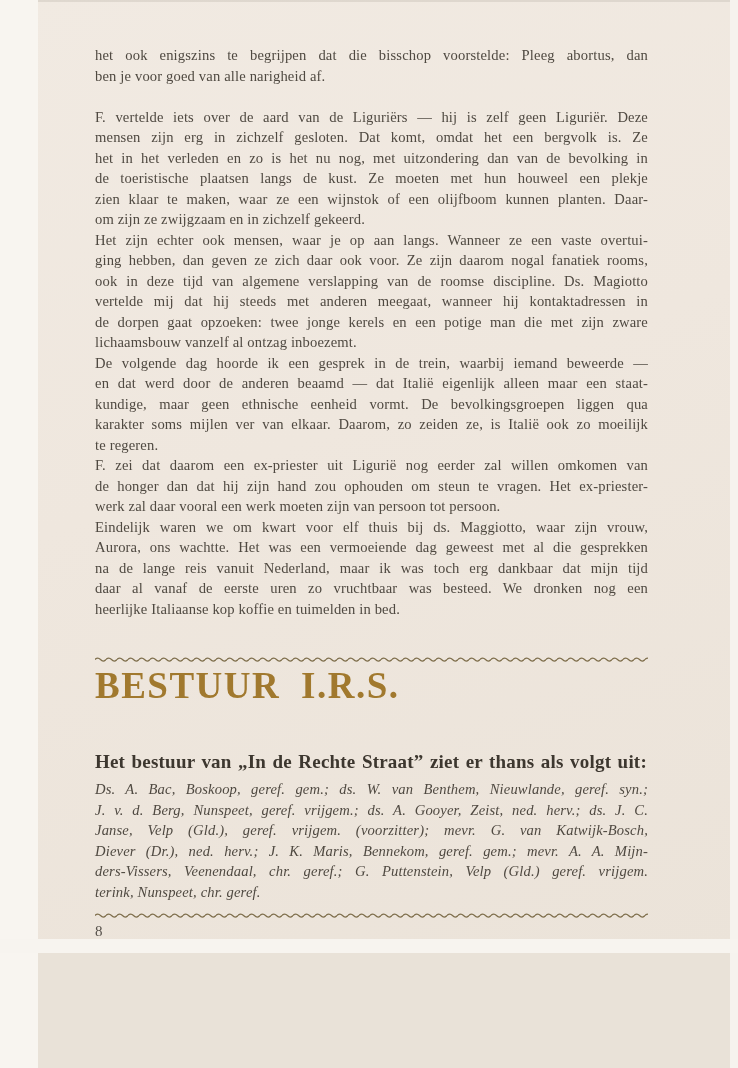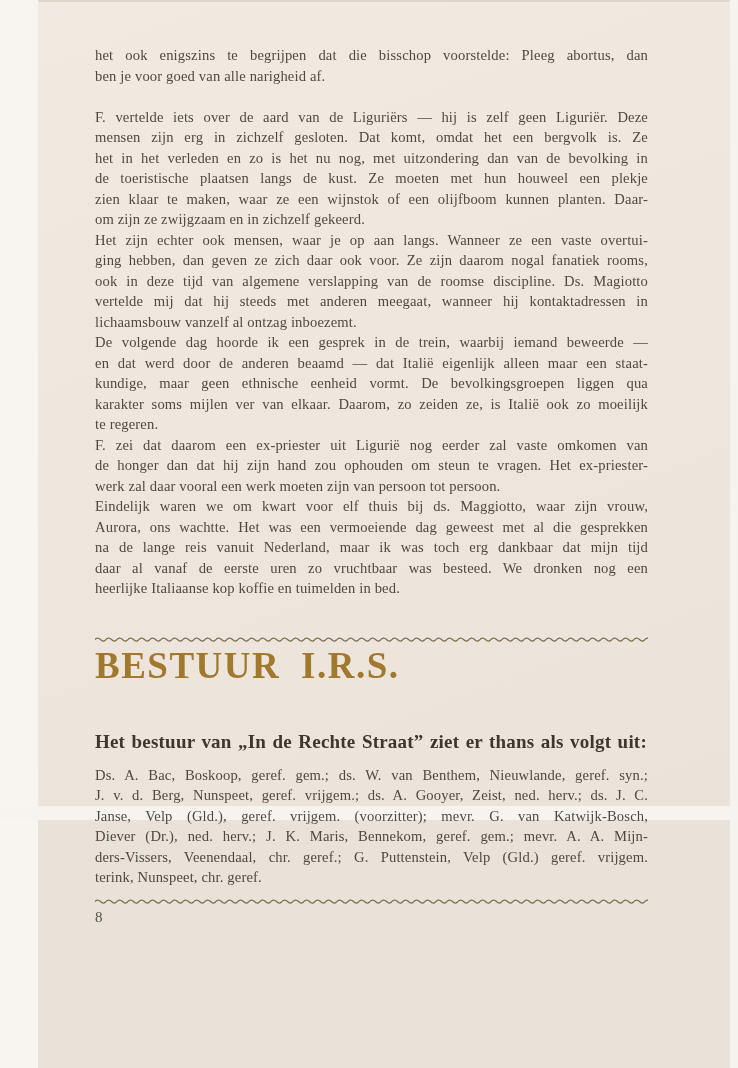--- a/index.html
+++ b/index.html
@@ -1,19 +1,19 @@
 <!DOCTYPE html>
 <html><head>
 <meta charset="utf-8">
 <style>
   html,body { margin:0; padding:0; }
   body { width:738px; height:1068px; overflow:hidden; background:#e9e2d8; }
 
   .scan {
-    position:relative; width:738px; height:820px;
+    position:relative; width:738px; height:953px;
     background:linear-gradient(160deg,#f1eae2 0%, #efe7de 45%, #ebe3d9 100%);
     font-family:"Liberation Serif", serif;
   }
   .edge-left  { position:absolute; left:0; top:0; width:38px; height:1068px;
                 background:#f8f5f0; }
   .edge-right { position:absolute; right:0; top:0; width:8px; height:1068px;
                 background:#f6f3ee; }
   .edge-bottom{ position:absolute; left:0; bottom:0; width:738px; height:14px;
                 background:#f7f4ef; }
   .edge-top   { position:absolute; left:0; top:0; width:738px; height:2px;
@@ -39,21 +39,21 @@
     font-size:37px; line-height:44px; font-weight:bold;
     color:#a1792e; letter-spacing:1.5px; word-spacing:10px;
   }
 
   .intro {
     margin-top:44px;
     font-size:19px; line-height:20px; font-weight:bold;
     color:#3d372f; letter-spacing:.2px; word-spacing:1.5px;
   }
 
-  .board { margin-top:13px; }
+  .board { margin-top:7px;font-style:italic; }
 
   .pagenum {
     margin-top:3px;
     font-size:15px; color:#55504a;
   }
 </style>
 </head>
 <body>
 
 <div class="scan">
@@ -76,33 +76,34 @@
       <div class="bodyline">de toeristische plaatsen langs de kust. Ze moeten met hun houweel een plekje</div>
       <div class="bodyline">zien klaar te maken, waar ze een wijnstok of een olijfboom kunnen planten. Daar-</div>
       <div class="bodyline lastline">om zijn ze zwijgzaam en in zichzelf gekeerd.</div>
     </div>
 
     <div class="para">
       <div class="bodyline">Het zijn echter ook mensen, waar je op aan langs. Wanneer ze een vaste overtui-</div>
       <div class="bodyline">ging hebben, dan geven ze zich daar ook voor. Ze zijn daarom nogal fanatiek rooms,</div>
       <div class="bodyline">ook in deze tijd van algemene verslapping van de roomse discipline. Ds. Magiotto</div>
       <div class="bodyline">vertelde mij dat hij steeds met anderen meegaat, wanneer hij kontaktadressen in</div>
+      <div class="bodyline">de dorpen gaat opzoeken: twee jonge kerels en een potige man die met zijn zware</div>
       <div class="bodyline lastline">lichaamsbouw vanzelf al ontzag inboezemt.</div>
     </div>
 
     <div class="para">
       <div class="bodyline">De volgende dag hoorde ik een gesprek in de trein, waarbij iemand beweerde —</div>
       <div class="bodyline">en dat werd door de anderen beaamd — dat Italië eigenlijk alleen maar een staat-</div>
       <div class="bodyline">kundige, maar geen ethnische eenheid vormt. De bevolkingsgroepen liggen qua</div>
       <div class="bodyline">karakter soms mijlen ver van elkaar. Daarom, zo zeiden ze, is Italië ook zo moeilijk</div>
       <div class="bodyline lastline">te regeren.</div>
     </div>
 
     <div class="para">
-      <div class="bodyline">F. zei dat daarom een ex-priester uit Ligurië nog eerder zal vaste omkomen van</div>
+      <div class="bodyline">F. zei dat daarom een ex-priester uit Ligurië nog eerder zal willen omkomen van</div>
       <div class="bodyline">de honger dan dat hij zijn hand zou ophouden om steun te vragen. Het ex-priester-</div>
       <div class="bodyline lastline">werk zal daar vooral een werk moeten zijn van persoon tot persoon.</div>
     </div>
 
     <div class="para">
       <div class="bodyline">Eindelijk waren we om kwart voor elf thuis bij ds. Maggiotto, waar zijn vrouw,</div>
       <div class="bodyline">Aurora, ons wachtte. Het was een vermoeiende dag geweest met al die gesprekken</div>
       <div class="bodyline">na de lange reis vanuit Nederland, maar ik was toch erg dankbaar dat mijn tijd</div>
       <div class="bodyline">daar al vanaf de eerste uren zo vruchtbaar was besteed. We dronken nog een</div>
       <div class="bodyline lastline">heerlijke Italiaanse kop koffie en tuimelden in bed.</div>

